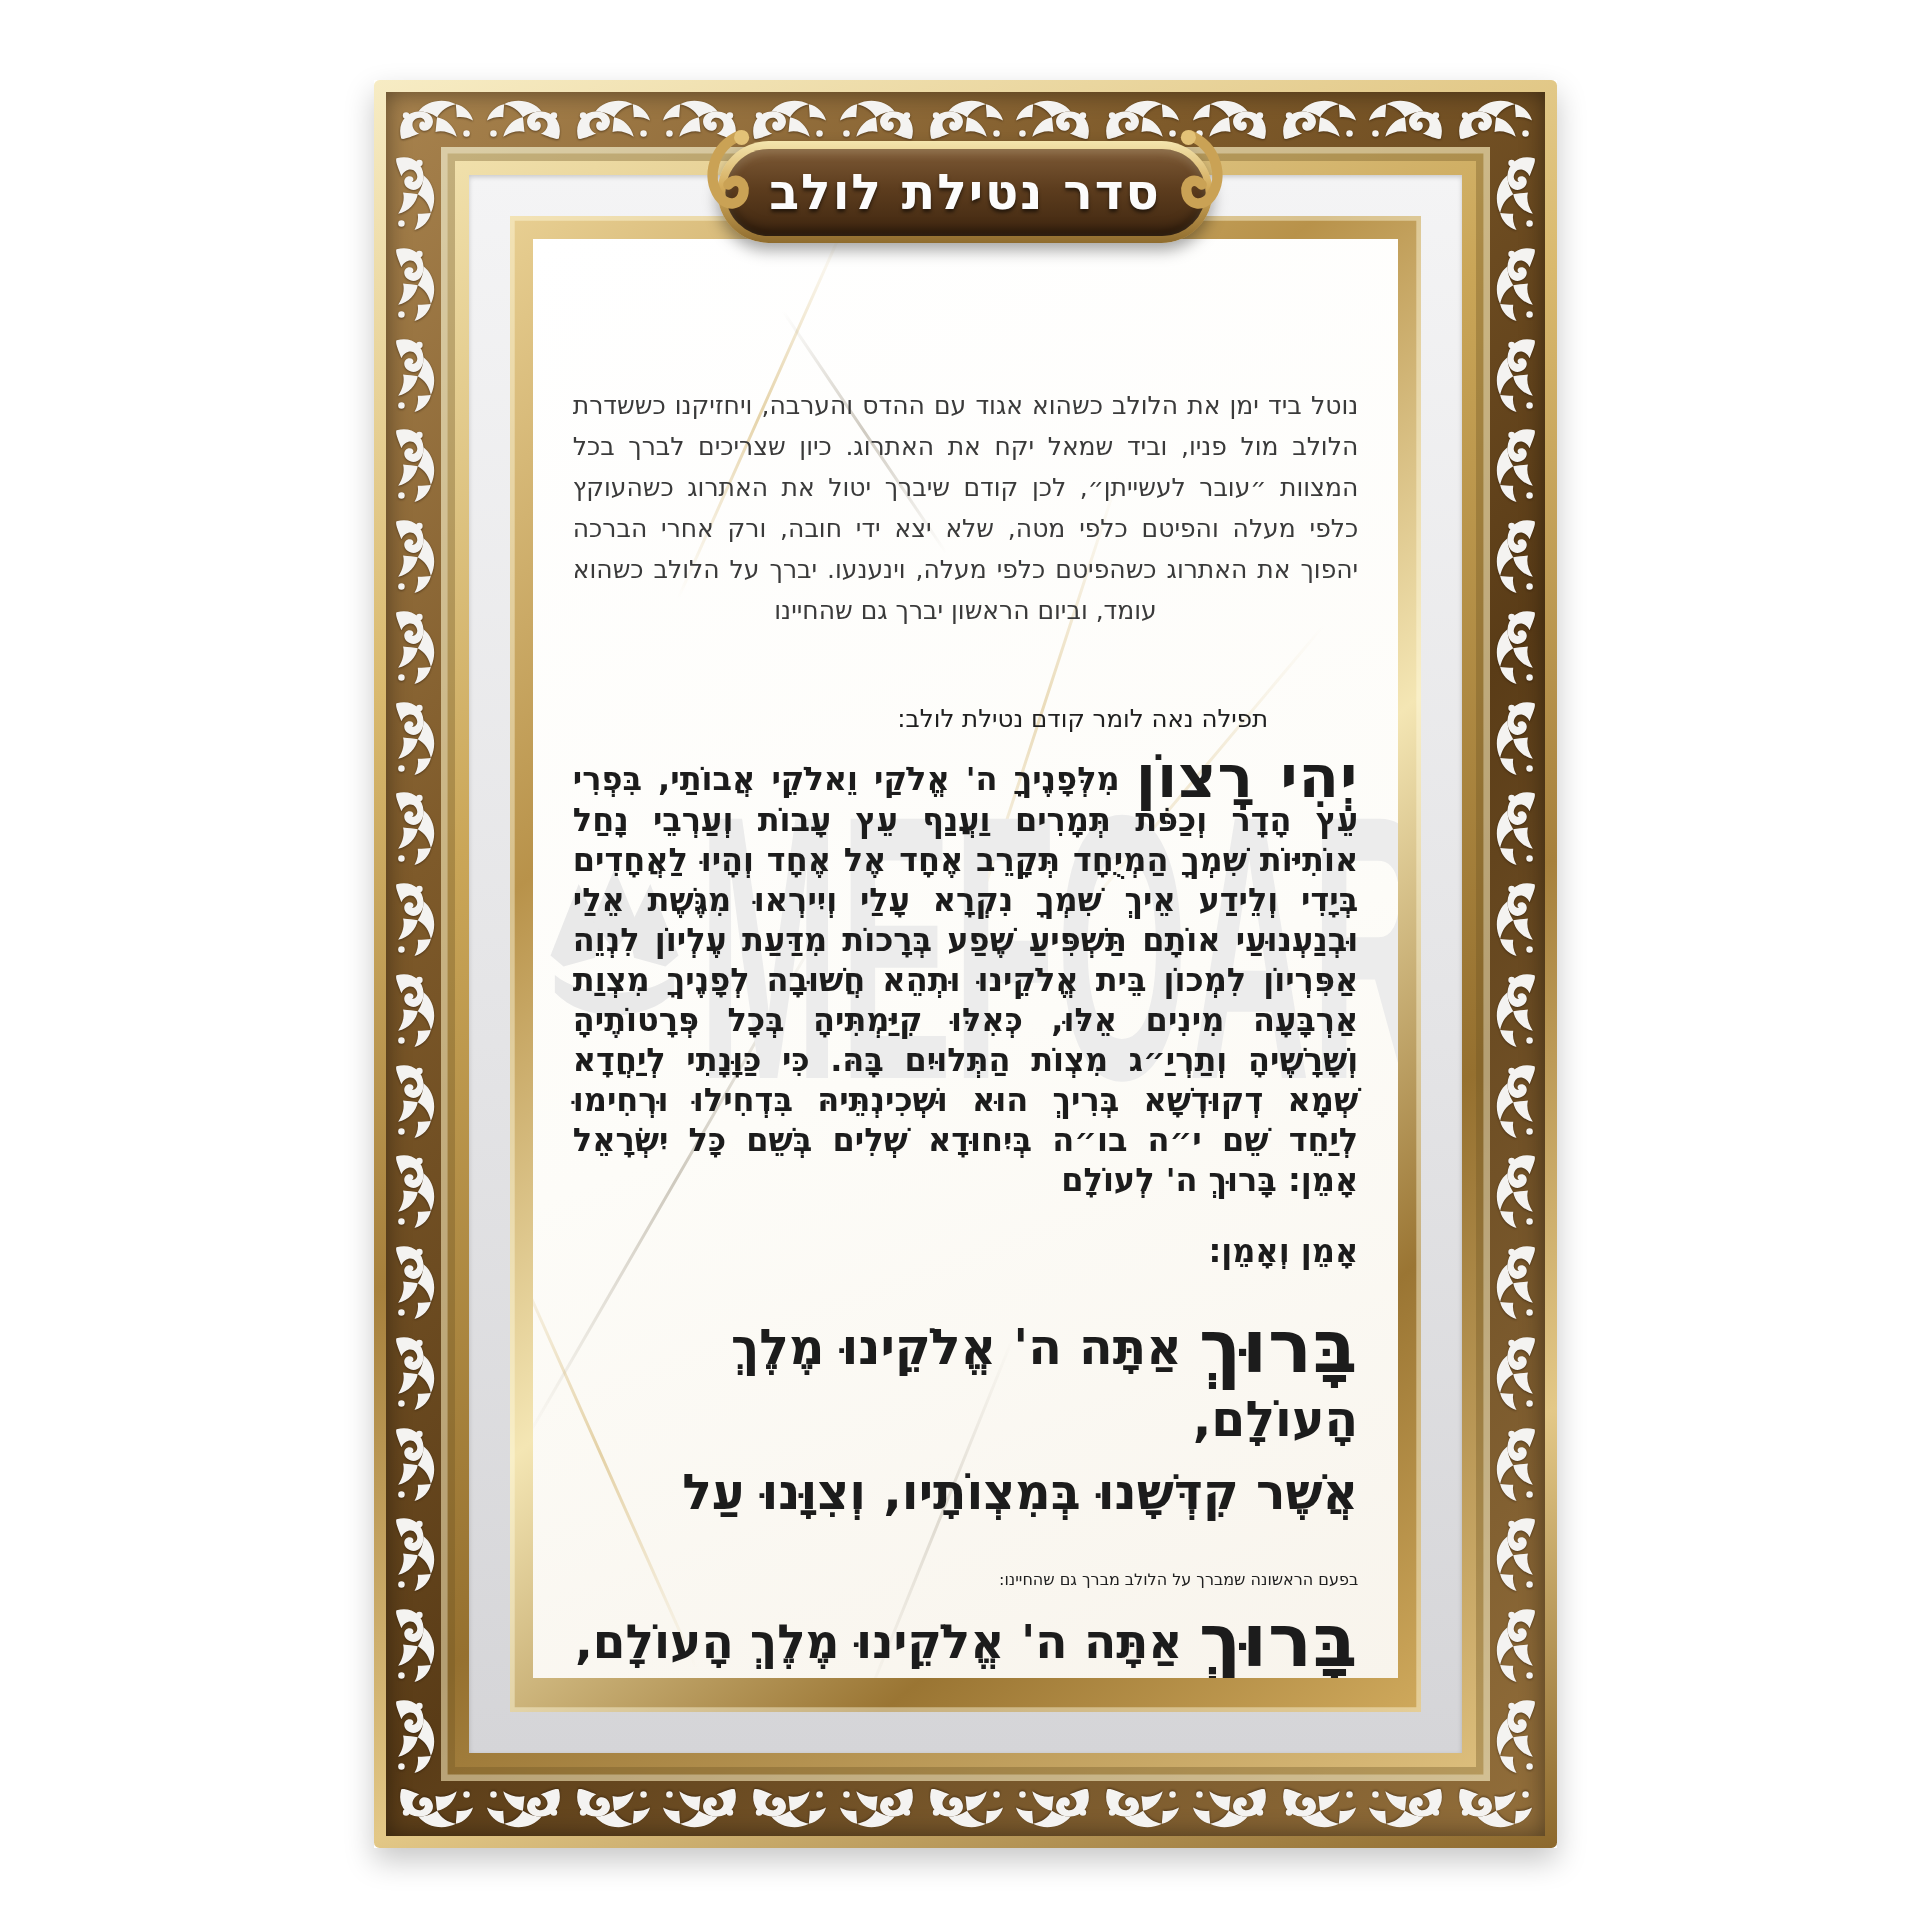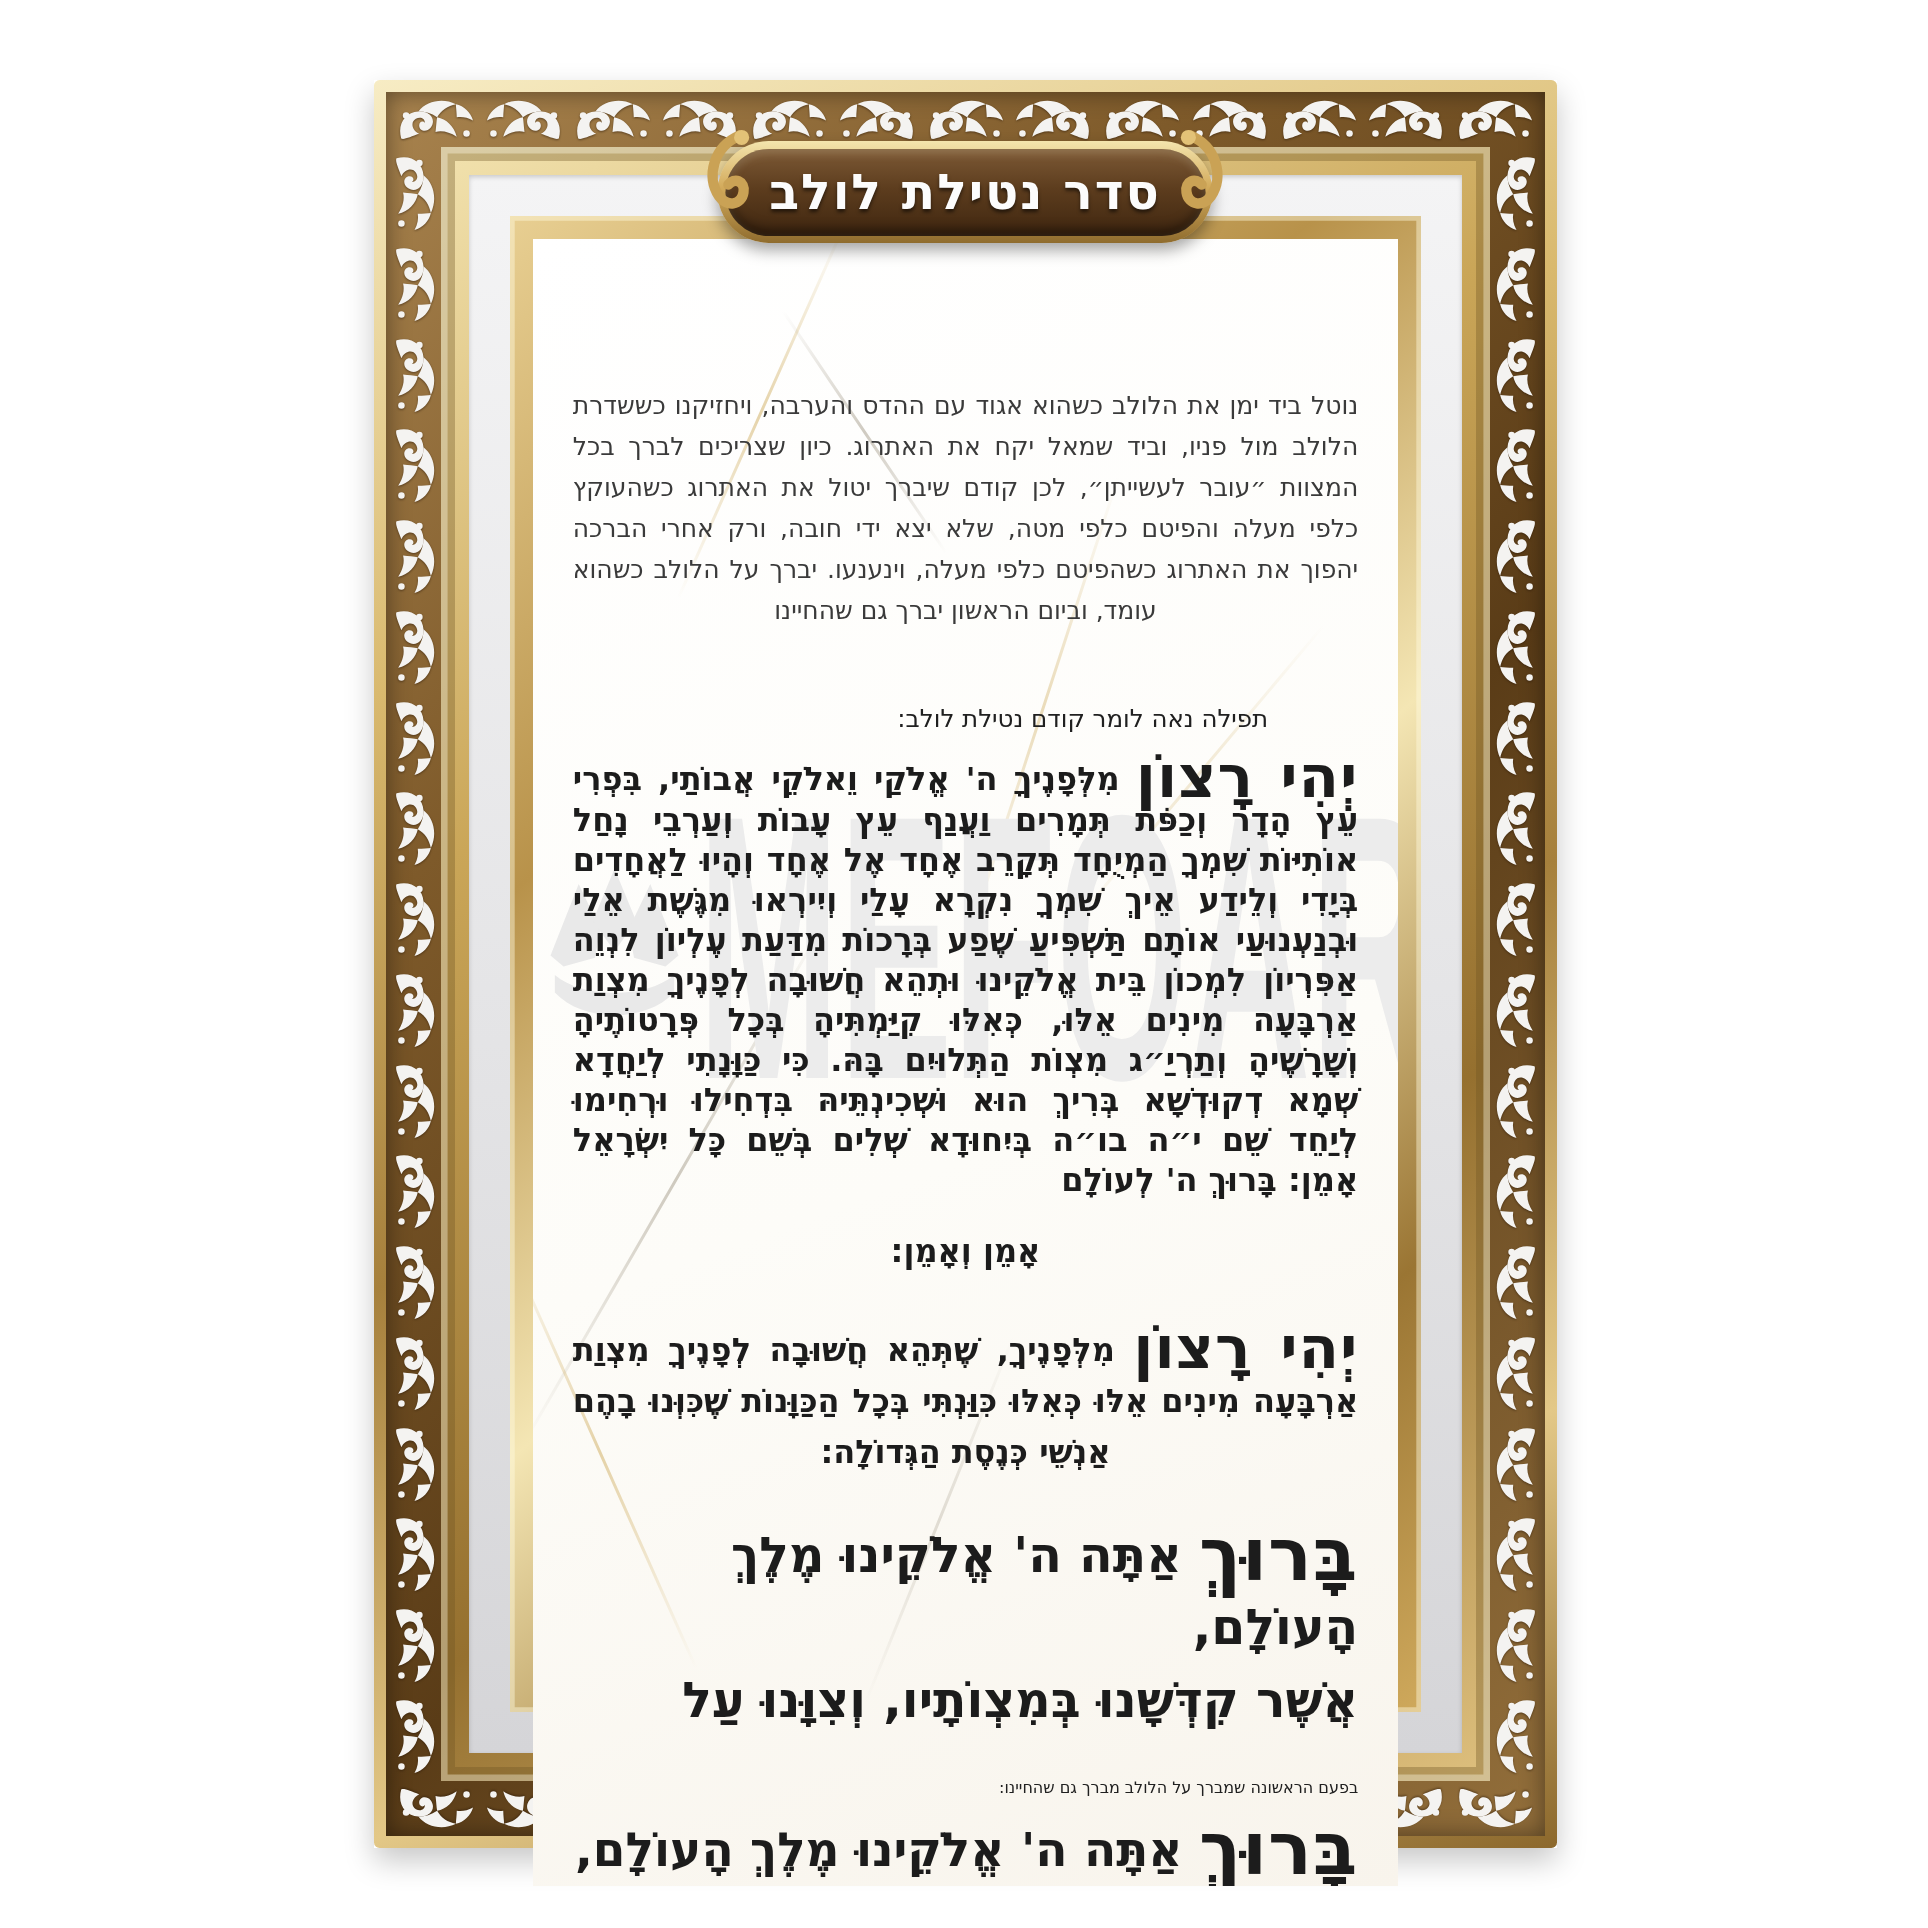--- a/index.html
+++ b/index.html
@@ -64,21 +64,21 @@
      background:linear-gradient(to bottom,rgba(213,183,115,0),rgba(213,183,115,.6) 50%,rgba(213,183,115,0));}
   .vein.gray{background:linear-gradient(to bottom,rgba(150,140,120,0),rgba(150,140,120,.45) 50%,rgba(150,140,120,0));}
 
   
   .content-inner{position:relative;z-index:1;direction:rtl;padding:121px 40px 0;color:#1c1c1c;}
   .intro{font-size:25px;line-height:41px;color:#3a3a3a;text-align:justify;text-align-last:center;}
   .prayer-label{margin-top:73px;font-size:24.5px;color:#202020;text-align:right;padding-left:0;padding-right:90px;}
   .yr{font-size:32px;line-height:40px;font-weight:700;text-align:justify;}
   .yr1{margin-top:13px;}
   .yr-lead{font-size:59px;line-height:40px;vertical-align:-6.6px;letter-spacing:0.9px;}
-  .amen{margin-top:32px;font-size:32px;font-weight:700;text-align:center;}
+  .amen{margin-top:32px;font-size:32px;font-weight:700;}
   .yr2{margin-top:55px;line-height:51px;text-align:justify;text-align-last:center;}
   .bless{font-weight:700;text-align:right;}
   .bless1{margin-top:40px;font-size:49px;line-height:73px;}
   .bless2{margin-top:5.6px;font-size:47px;line-height:72px;}
   .bl-lead{font-size:73px;line-height:inherit;vertical-align:-8.5px;letter-spacing:0.9px;}
   .instr2{margin-top:41px;font-size:16px;color:#202020;text-align:right;}
 </style>
 </head>
 <body>
 
@@ -401,21 +401,20 @@
                 </div>
 
                 <div class="content-inner">
                   <p class="intro">נוטל ביד ימן את הלולב כשהוא אגוד עם ההדס והערבה, ויחזיקנו כששדרת הלולב מול פניו, וביד שמאל יקח את האתרוג. כיון שצריכים לברך בכל המצוות ״עובר לעשייתן״, לכן קודם שיברך יטול את האתרוג כשהעוקץ כלפי מעלה והפיטם כלפי מטה, שלא יצא ידי חובה, ורק אחרי הברכה יהפוך את האתרוג כשהפיטם כלפי מעלה, וינענעו. יברך על הלולב כשהוא עומד, וביום הראשון יברך גם שהחיינו</p>
 
                   <p class="prayer-label">תפילה נאה לומר קודם נטילת לולב:</p>
 
                   <p class="yr yr1"><span class="yr-lead">יְהִי רָצוֹן</span> <span>מִלְּפָנֶיךָ ה' אֱלֹקַי וֵאלֹקֵי אֲבוֹתַי, בִּפְרִי עֵץ הָדָר וְכַפֹּת תְּמָרִים וַעֲנַף עֵץ עָבוֹת וְעַרְבֵי נָחַל אוֹתִיּוֹת שִׁמְךָ הַמְיֻחָד תְּקָרֵב אֶחָד אֶל אֶחָד וְהָיוּ לַאֲחָדִים בְּיָדִי וְלֵידַע אֵיךְ שִׁמְךָ נִקְרָא עָלַי וְיִירְאוּ מִגֶּשֶׁת אֵלַי וּבְנַעְנוּעַי אוֹתָם תַּשְׁפִּיעַ שֶׁפַע בְּרָכוֹת מִדַּעַת עֶלְיוֹן לִנְוֵה אַפִּרְיוֹן לִמְכוֹן בֵּית אֱלֹקֵינוּ וּתְהֵא חֲשׁוּבָה לְפָנֶיךָ מִצְוַת אַרְבָּעָה מִינִים אֵלּוּ, כְּאִלּוּ קִיַּמְתִּיהָ בְּכָל פְּרָטוֹתֶיהָ וְשָׁרָשֶׁיהָ וְתַרְיַ״ג מִצְוֹת הַתְּלוּיִם בָּהּ. כִּי כַּוָּנָתִי לְיַחֲדָא שְׁמָא דְקוּדְשָׁא בְּרִיךְ הוּא וּשְׁכִינְתֵּיהּ בִּדְחִילוּ וּרְחִימוּ לְיַחֵד שֵׁם י״ה בו״ה בְּיִחוּדָא שְׁלִים בְּשֵׁם כָּל יִשְׂרָאֵל אָמֵן: בָּרוּךְ ה' לְעוֹלָם</span></p>
                   <p class="amen">אָמֵן וְאָמֵן:</p>
 
-                  <p class="yr yr2"><span class="yr-lead">יְהִי רָצוֹן</span> <span>מִלְּפָנֶיךָ, שֶׁתְּהֵא חֲשׁוּבָה לְפָנֶיךָ מִצְוַת אַרְבָּעָה מִינִים אֵלּוּ כְּאִלּוּ כִּוַּנְתִּי בְּכָל הַכַּוָּנוֹת שֶׁכִּוְּנוּ בָהֶם אַנְשֵׁי כְּנֶסֶת הַגְּדוֹלָה:</span></p>
 
                   <div class="bless bless1">
                     <div><span class="bl-lead">בָּרוּךְ</span> <span>אַתָּה ה' אֱלֹקֵינוּ מֶלֶךְ הָעוֹלָם,</span></div>
                     <div>אֲשֶׁר קִדְּשָׁנוּ בְּמִצְוֹתָיו, וְצִוָּנוּ עַל</div>
                   </div>
 
                   <p class="instr2">בפעם הראשונה שמברך על הלולב מברך גם שהחיינו:</p>
 
                   <div class="bless bless2">
                     <div><span class="bl-lead">בָּרוּךְ</span> <span>אַתָּה ה' אֱלֹקֵינוּ מֶלֶךְ הָעוֹלָם,</span></div>

